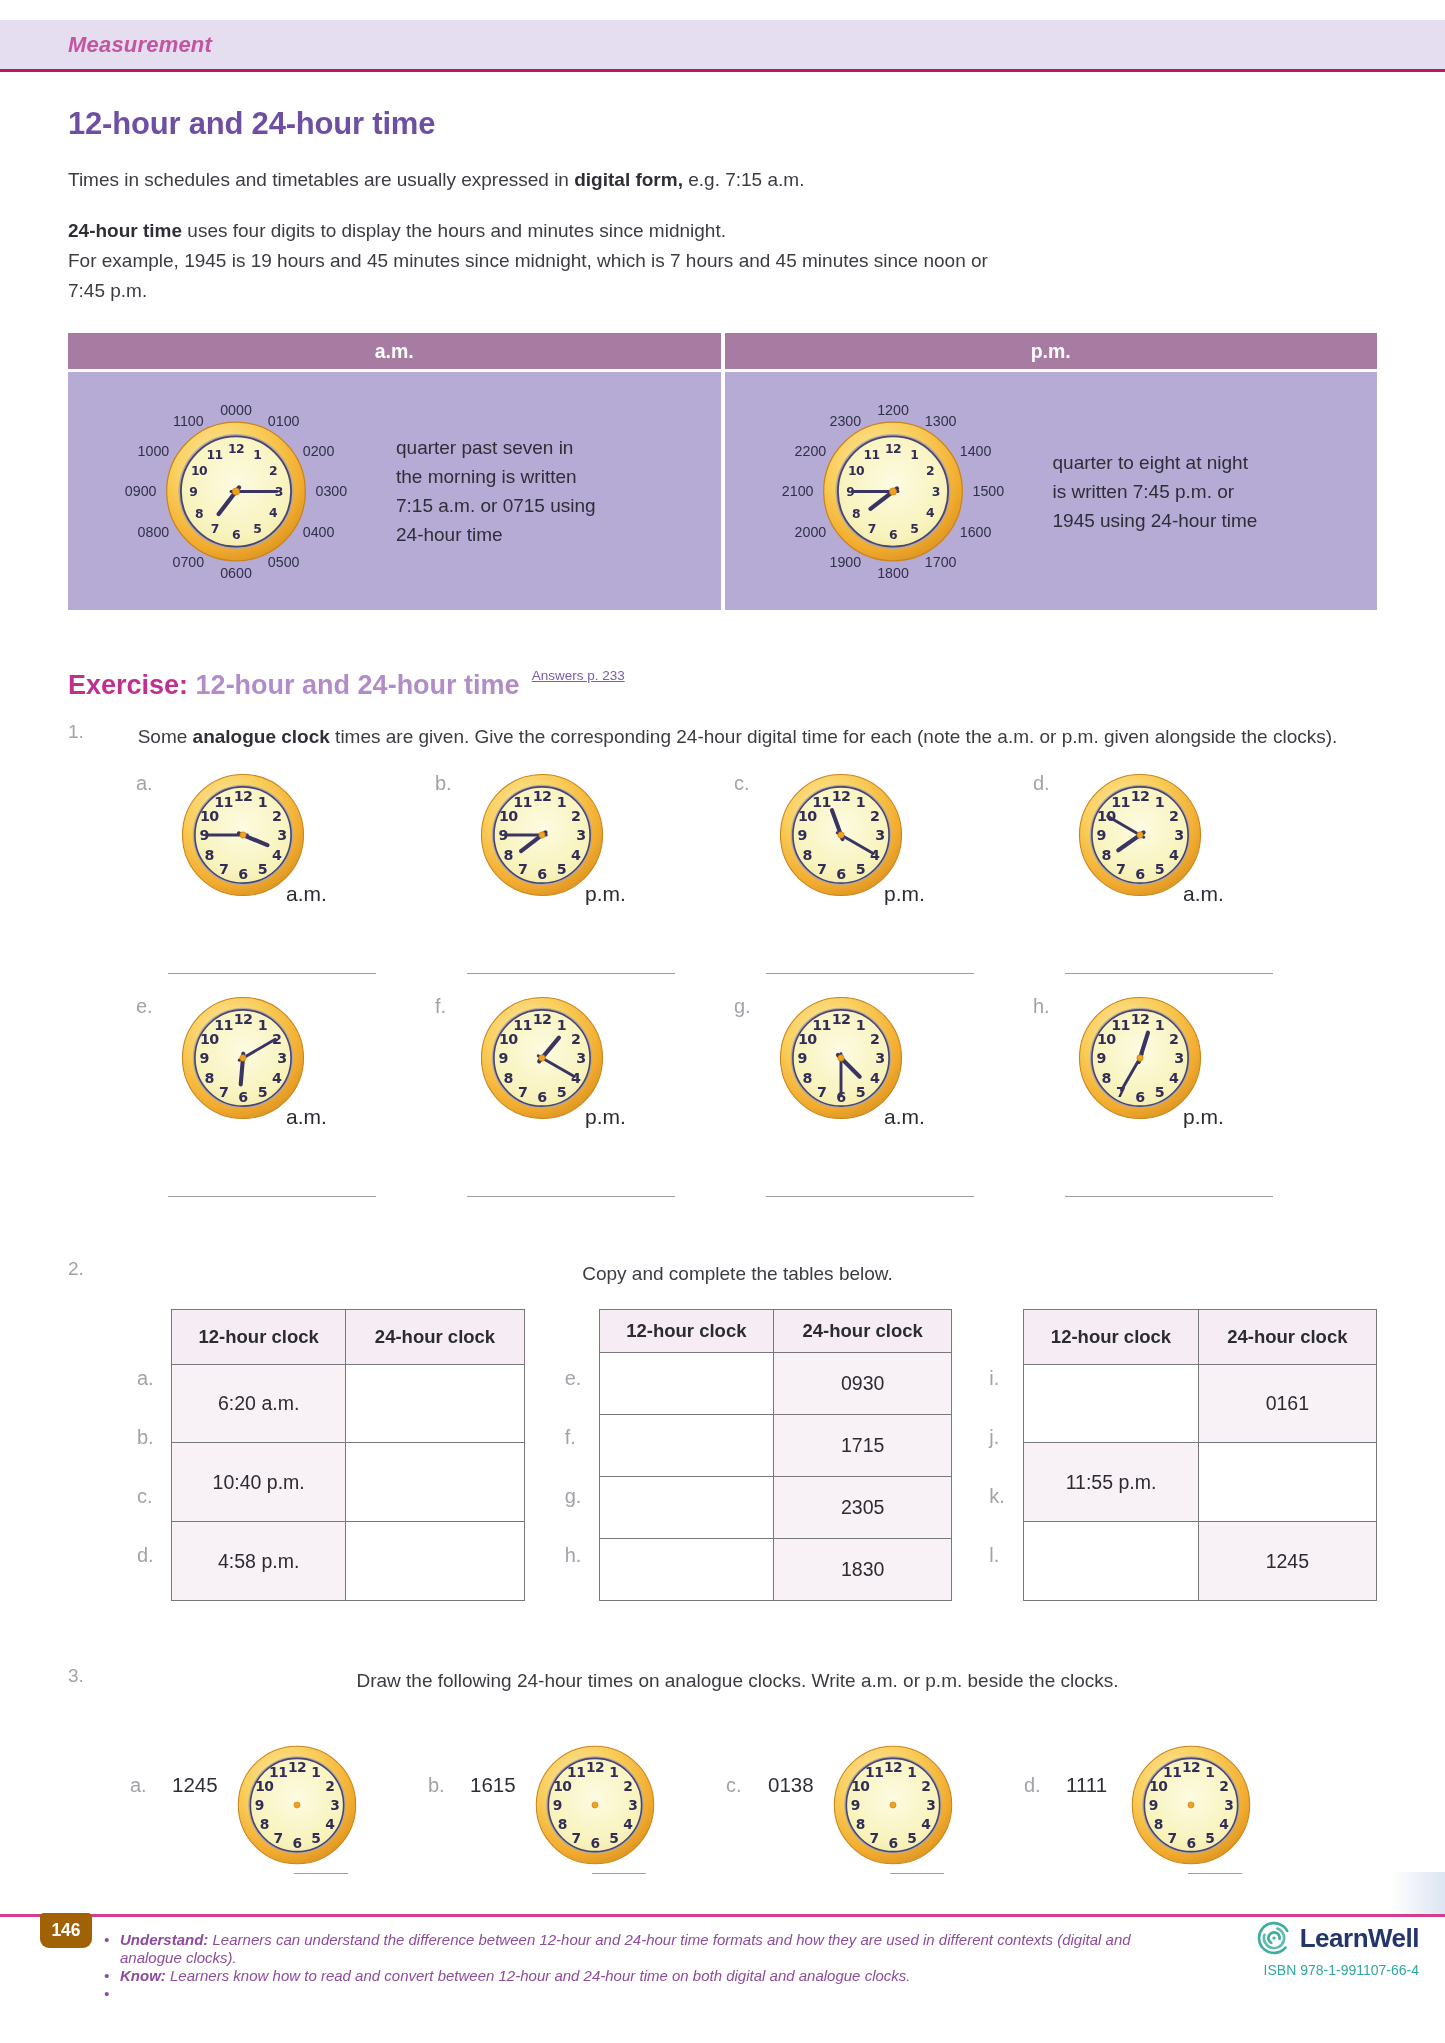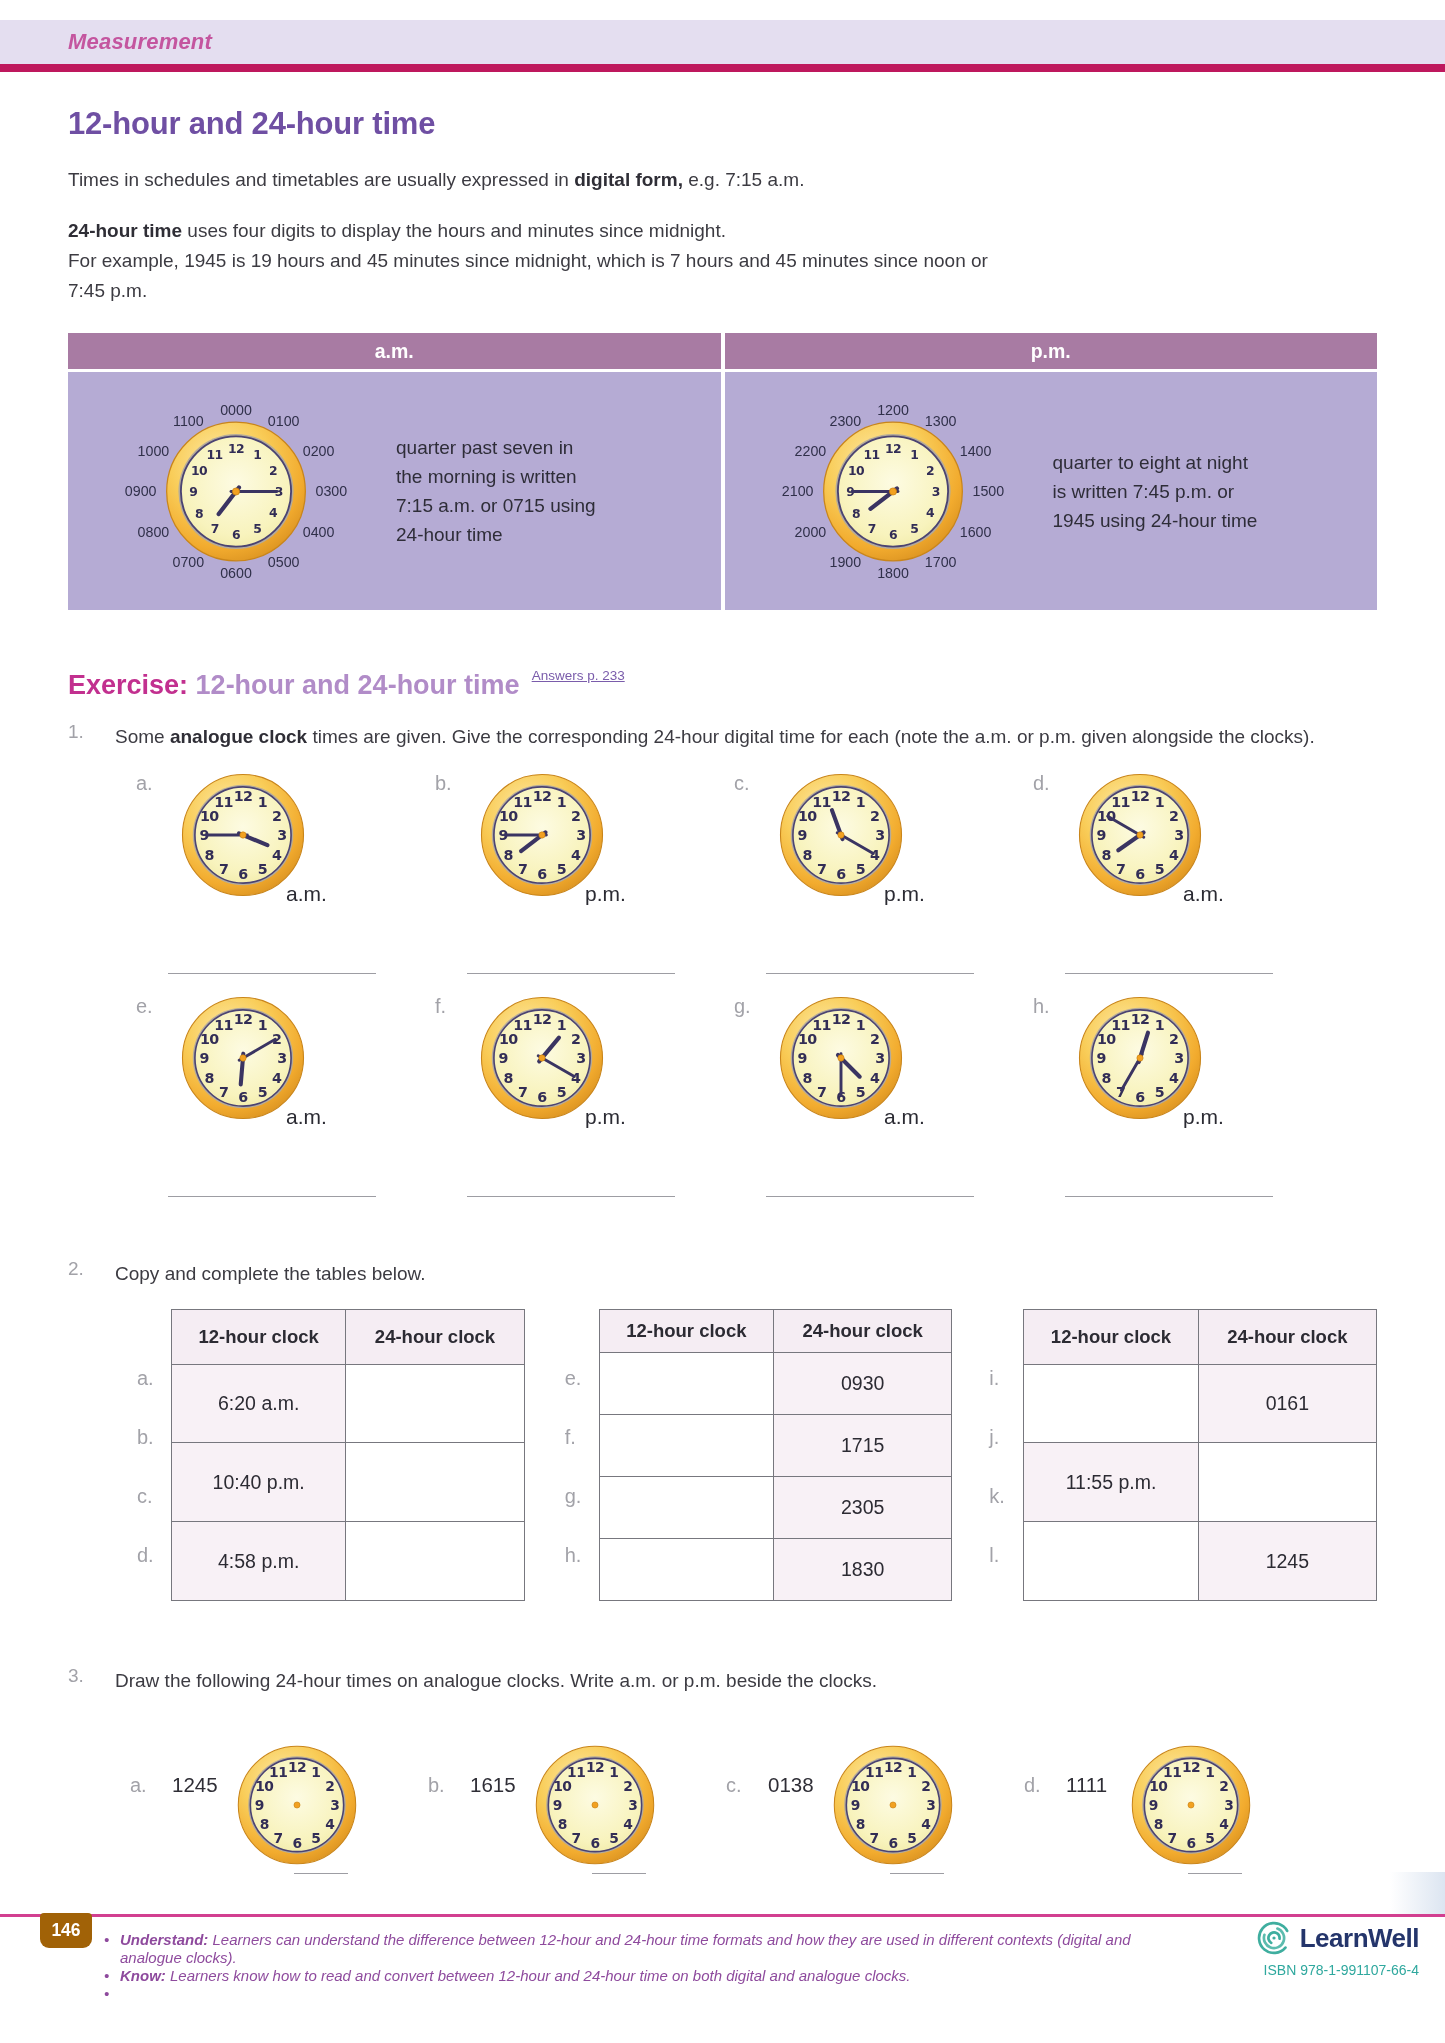--- a/index.html
+++ b/index.html
@@ -1,19 +1,19 @@
 <!DOCTYPE html>
 <html><head>
 <meta charset="utf-8">
 <style>
   html,body{margin:0;padding:0;background:#fff;}
   .page{position:relative;width:1445px;height:2043px;background:#fff;overflow:hidden;
         font-family:"Liberation Sans","DejaVu Sans",sans-serif;color:#3c3b42;}
   
-  .band{margin-top:20px;height:52px;background:#e4def0;border-bottom:8px solid #be185d;
+  .band{margin-top:20px;height:52px;background:#e4def0;border-bottom:3px solid #be185d;
         display:flex;align-items:center;padding-left:68px;box-sizing:border-box;}
   .band-text{color:#c4559f;font-size:22px;font-weight:bold;font-style:italic;letter-spacing:.2px;}
   .content{padding:0 68px;}
   .title{margin:34px 0 0;font-size:31px;font-weight:bold;color:#6f4fa3;letter-spacing:-.2px;}
   .p1{margin-top:27px;font-size:19px;}
   .p2{margin-top:25px;font-size:19px;line-height:30px;}
   .blk{display:block;}
   b.dk{color:#2f2e36;}
   
   .info-table{margin-top:27px;}
@@ -26,21 +26,21 @@
   .it-text{margin-left:36px;font-size:19px;line-height:29px;color:#2e2d38;}
   
   .ex-head{margin-top:58px;font-size:27px;font-weight:bold;}
   .ex-label{color:#c2308f;}
   .ex-title{color:#b18cc8;}
   .ex-link{font-size:13.5px;color:#7a5cab;text-decoration:underline;font-weight:normal;
            vertical-align:14px;margin-left:12px;cursor:pointer;}
   
   .q-row{display:flex;margin-top:20px;}
   .q-num{width:47px;color:#a2a2a8;font-size:19px;flex:none;}
-  .q-text{width:1245px;font-size:19px;line-height:31px;}
+  .q-text{width:1245px;font-size:19px;line-height:31px;text-align:center;}
   .mt46{margin-top:46px;} .mt64{margin-top:64px;}
   
   #q1-grid{margin:14px 0 0 66px;display:flex;flex-wrap:wrap;width:1200px;}
   .q1-cell{position:relative;width:299px;height:208px;margin-bottom:15px;}
   .q1-letter{position:absolute;left:2px;top:6px;font-size:20px;color:#a2a2a8;}
   .q1-clock{position:absolute;left:42px;top:2px;line-height:0;}
   .q1-mer{position:absolute;left:152px;top:116px;font-size:21px;color:#2b2b33;font-weight:500;}
   .ans-line{position:absolute;border-bottom:1.6px solid #9d9da3;}
   .q1-line{left:34px;bottom:0;width:208px;}
   

